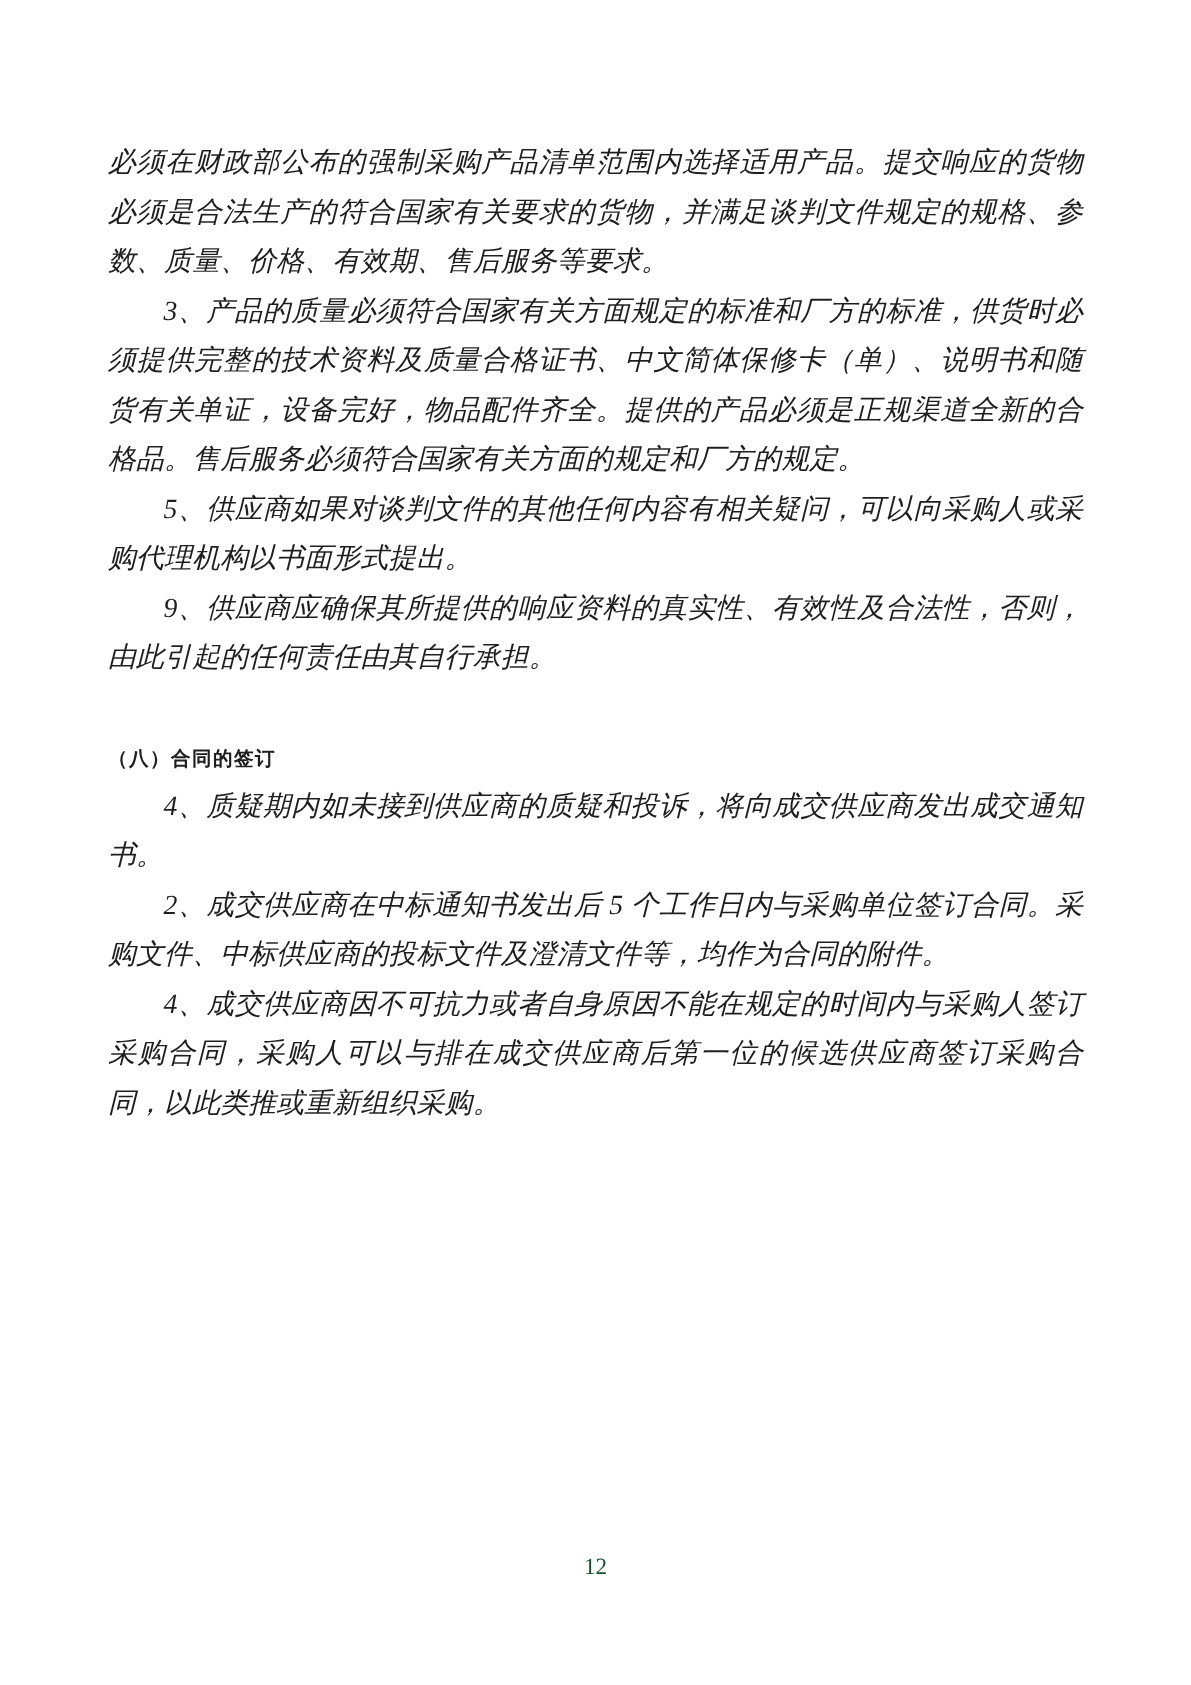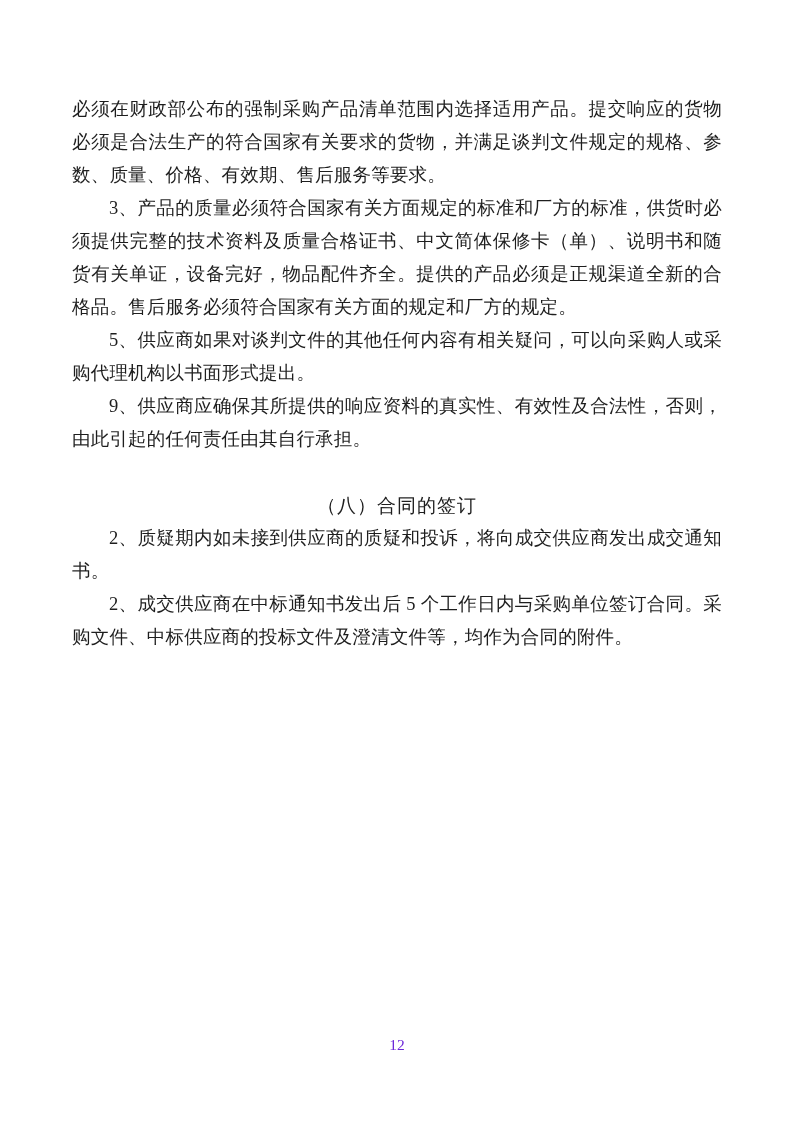--- a/index.html
+++ b/index.html
@@ -24,64 +24,65 @@
     font-size: 18.5px;
     line-height: 33px;
     text-align: justify;
     text-justify: inter-ideograph;
     letter-spacing: 0.2px;
   }
   .para {
     margin: 0;
     padding: 0;
     text-indent: 2em;
+    font-style: italic;
   }
   .para.no-indent {
     text-indent: 0;
   }
   .section-heading {
     margin: 33px 0 0 0;
     padding: 0;
-    font-size: 19px;
-    font-weight: normal;
-    text-align: center;
+    font-size: 13px;
+    font-weight: bold;
     text-indent: 0;
     line-height: 33px;
     letter-spacing: 1px;
   }
   .page-footer {
     position: absolute;
     left: 0;
     top: 1035px;
     width: 794px;
     text-align: center;
     font-size: 15.5px;
     line-height: 20px;
-    color: #6d28d9;
+    color: #14532d;
   }
 </style>
 </head>
 <body>
 
 <div class="page">
   <div class="content">
 
     <p class="para no-indent">必须在财政部公布的强制采购产品清单范围内选择适用产品。提交响应的货物必须是合法生产的符合国家有关要求的货物，并满足谈判文件规定的规格、参数、质量、价格、有效期、售后服务等要求。</p>
 
     <p class="para">3、产品的质量必须符合国家有关方面规定的标准和厂方的标准，供货时必须提供完整的技术资料及质量合格证书、中文简体保修卡（单）、说明书和随货有关单证，设备完好，物品配件齐全。提供的产品必须是正规渠道全新的合格品。售后服务必须符合国家有关方面的规定和厂方的规定。</p>
 
 
     <p class="para">5、供应商如果对谈判文件的其他任何内容有相关疑问，可以向采购人或采购代理机构以书面形式提出。</p>
 
     <p class="para">9、供应商应确保其所提供的响应资料的真实性、有效性及合法性，否则，由此引起的任何责任由其自行承担。</p>
 
     <h2 class="section-heading">（八）合同的签订</h2>
 
-    <p class="para">2、质疑期内如未接到供应商的质疑和投诉，将向成交供应商发出成交通知书。</p>
+    <p class="para">4、质疑期内如未接到供应商的质疑和投诉，将向成交供应商发出成交通知书。</p>
 
     <p class="para">2、成交供应商在中标通知书发出后 5 个工作日内与采购单位签订合同。采购文件、中标供应商的投标文件及澄清文件等，均作为合同的附件。</p>
 
 
+    <p class="para">4、成交供应商因不可抗力或者自身原因不能在规定的时间内与采购人签订采购合同，采购人可以与排在成交供应商后第一位的候选供应商签订采购合同，以此类推或重新组织采购。</p>
 
   </div>
 
   <div class="page-footer">12</div>
 </div>
 
 </body></html>

